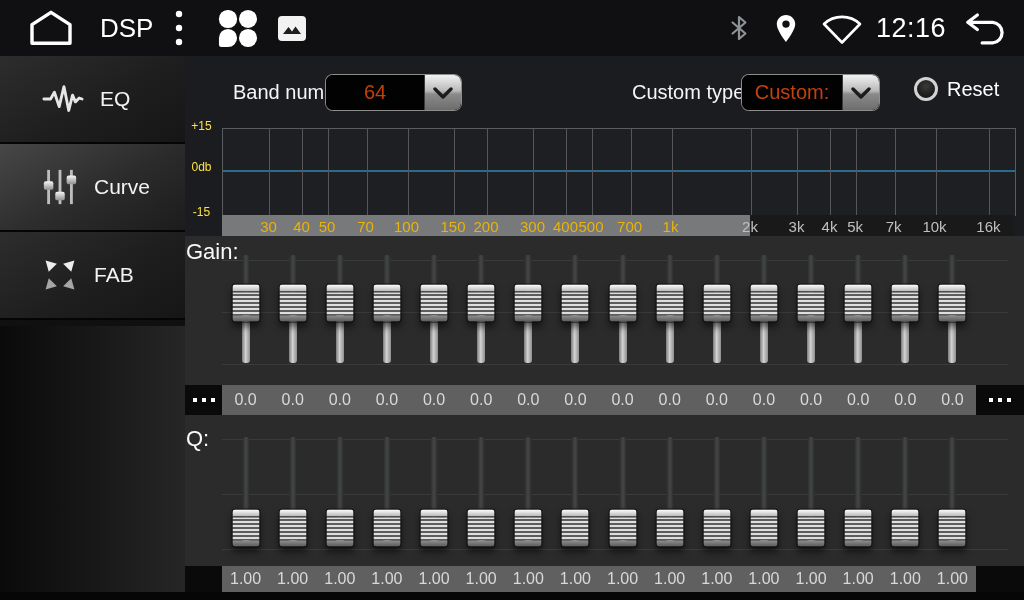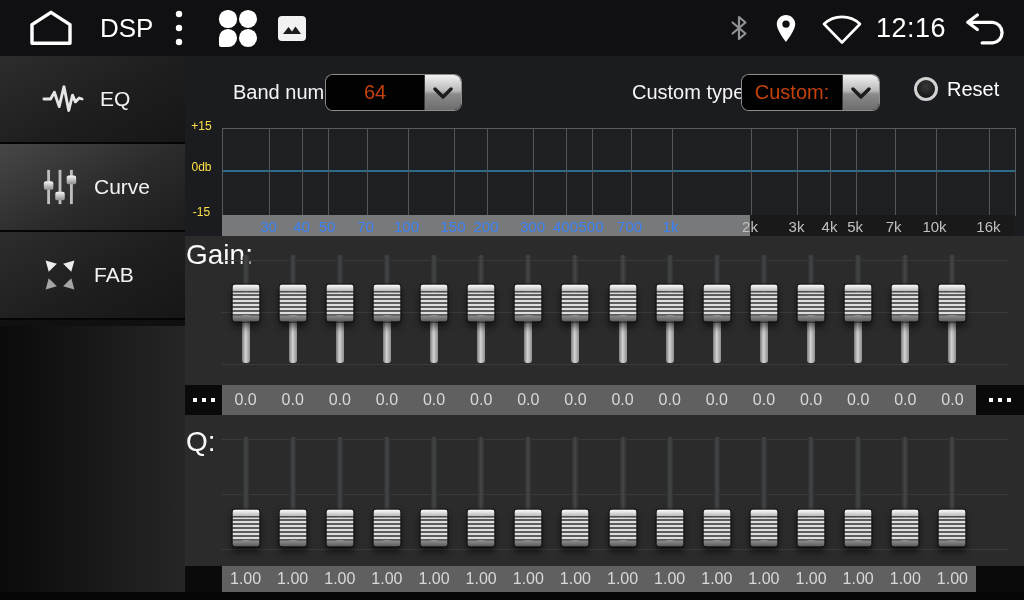--- a/index.html
+++ b/index.html
@@ -52,25 +52,25 @@
   .reset .lbl{margin-left:9px;font-size:20px;color:#fff;}
 
   
   .ylab{position:absolute;width:33px;text-align:center;font-size:12px;color:#fde047;}
   .plot{position:absolute;left:37px;top:72px;width:792px;height:87px;background:#1e1f22;
         border-top:1px solid #595c5e;border-left:1px solid #595c5e;border-right:1px solid #595c5e;box-sizing:content-box;}
   .vgrid{position:absolute;top:0;bottom:0;width:1px;background:#54565a;}
   .zero-line{position:absolute;left:0;right:0;top:47%;height:2px;background:#2a6c8a;}
   .freq-strip{position:absolute;left:37px;top:159px;width:792px;height:21px;background:#191919;overflow:hidden;}
   .freq-hl{position:absolute;left:0;top:0;bottom:0;background:#77797b;}
-  .ftick{position:absolute;top:50%;transform:translate(-50%,-50%);font-size:15px;color:#3b82f6;white-space:nowrap;}
+  .ftick{position:absolute;top:50%;transform:translate(-50%,-50%);font-size:15px;color:#eab308;white-space:nowrap;}
   .ftick.dim{color:#c0c0c0;}
 
   
-  .sec-label{position:absolute;left:1px;font-size:28px;color:#fafafa;}
+  .sec-label{position:absolute;left:1px;font-size:22px;color:#fafafa;}
   .lbl-gain{top:183px;}
   .lbl-q{top:370px;}
   .hline{position:absolute;left:37px;width:786px;height:1px;background:#3b3b3b;}
   .slider-row{position:absolute;left:37px;width:754px;display:flex;}
   .row-gain{top:194px;height:122px;}
   .row-q{top:368px;height:126px;}
   .vslider{flex:1;position:relative;cursor:pointer;}
   .tzone{position:absolute;left:0;right:0;}
   .row-gain .tzone{top:5px;bottom:9px;}
   .row-q .tzone{top:13px;bottom:6px;}

